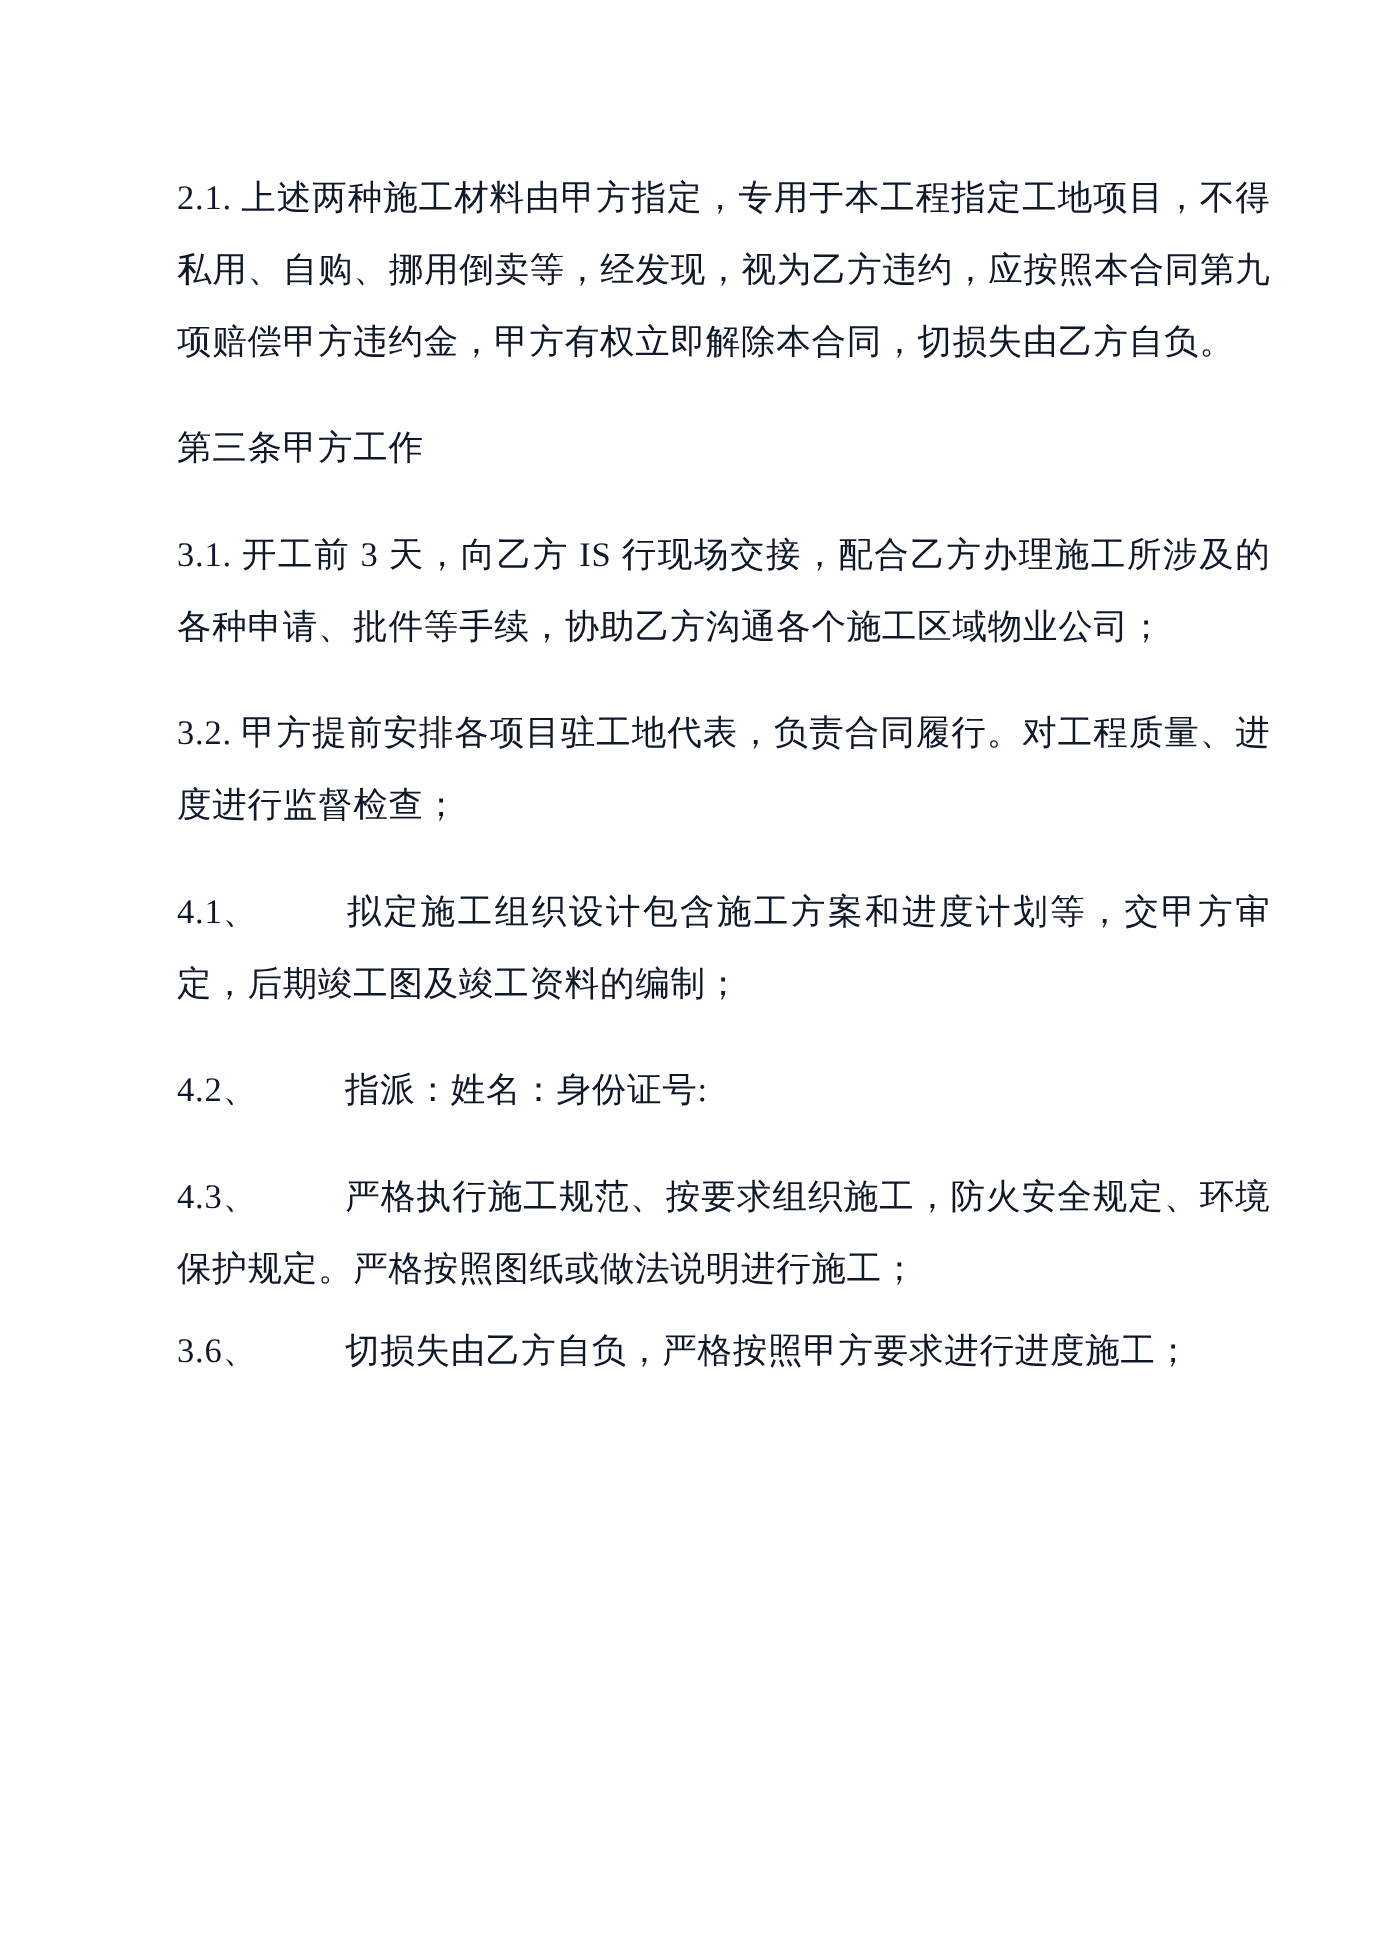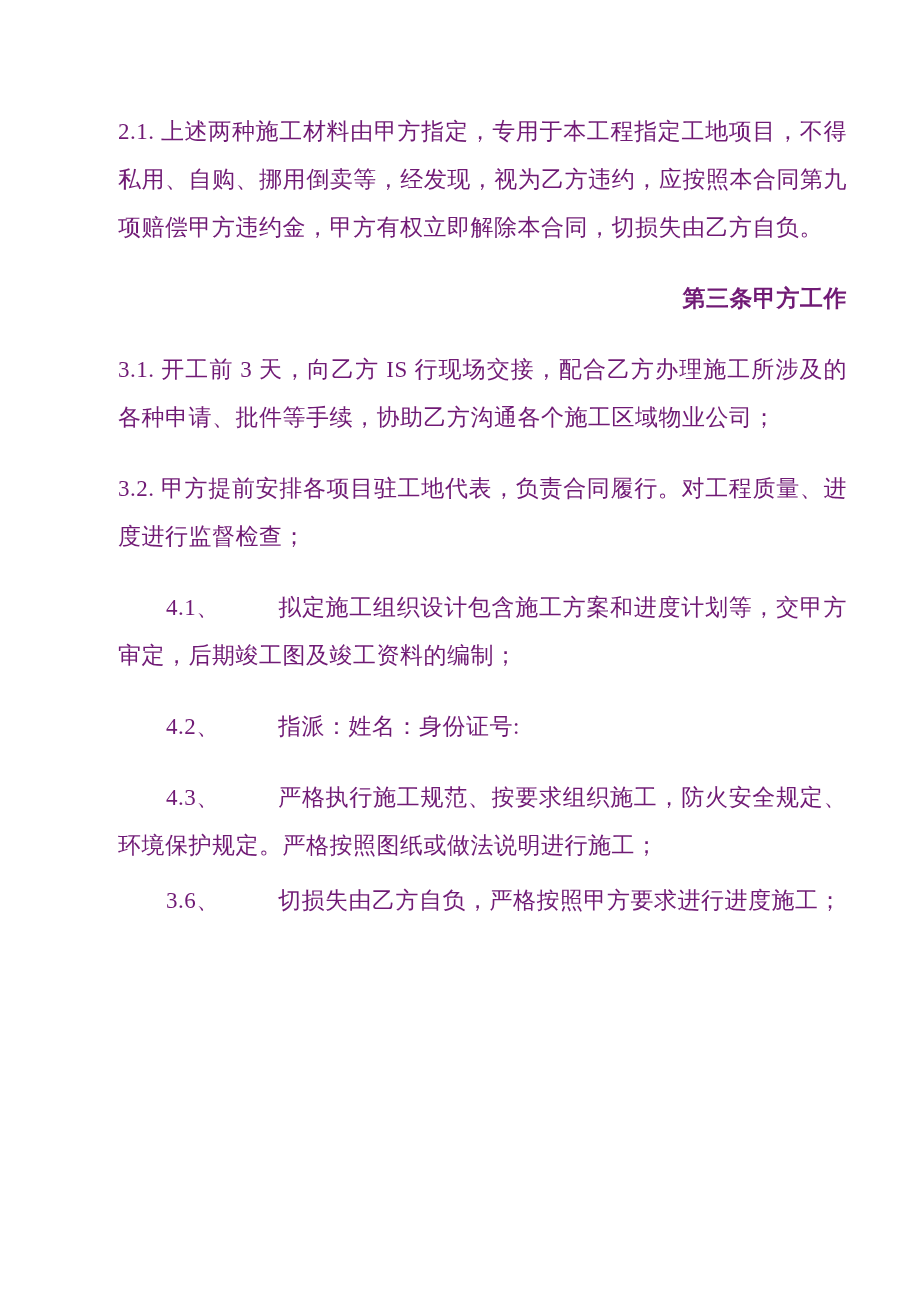--- a/index.html
+++ b/index.html
@@ -7,51 +7,50 @@
     padding: 0;
     background: #ffffff;
   }
   .page {
     position: relative;
     width: 920px;
     height: 1301px;
     background: #ffffff;
     overflow: hidden;
     font-family: "Liberation Serif", "DejaVu Serif", serif;
-    color: #701a75;
+    color: #0f172a;
   }
   .doc-body {
     position: absolute;
     top: 0;
     left: 0;
     box-sizing: border-box;
     width: 920px;
     padding: 108px 73px 40px 118px;
   }
   .doc-body p {
     margin: 0 0 23px 0;
     font-size: 23px;
     line-height: 48px;
     letter-spacing: 0.5px;
     text-align: justify;
     word-break: break-all;
     overflow-wrap: anywhere;
   }
   .doc-body p.heading {
-    text-align: right;
-    font-weight: bold;
+    text-align: left;
+    font-weight: normal;
   }
   .doc-body p.tight {
     margin-top: -16px;
   }
   .clause-label {
     display: inline-block;
     width: 112px;
     vertical-align: baseline;
-    margin-left: 48px;
   }
 </style>
 </head>
 <body>
 
 <div class="page">
   <div class="doc-body">
 
   <p class="body"><span>2.1. 上述两种施工材料由甲方指定，专用于本工程指定工地项目，不得私用、自购、挪用倒卖等，经发现，视为乙方违约，应按照本合同第九项赔偿甲方违约金，甲方有权立即解除本合同，切损失由乙方自负。</span></p>
       <p class="heading"><span>第三条甲方工作</span></p>

